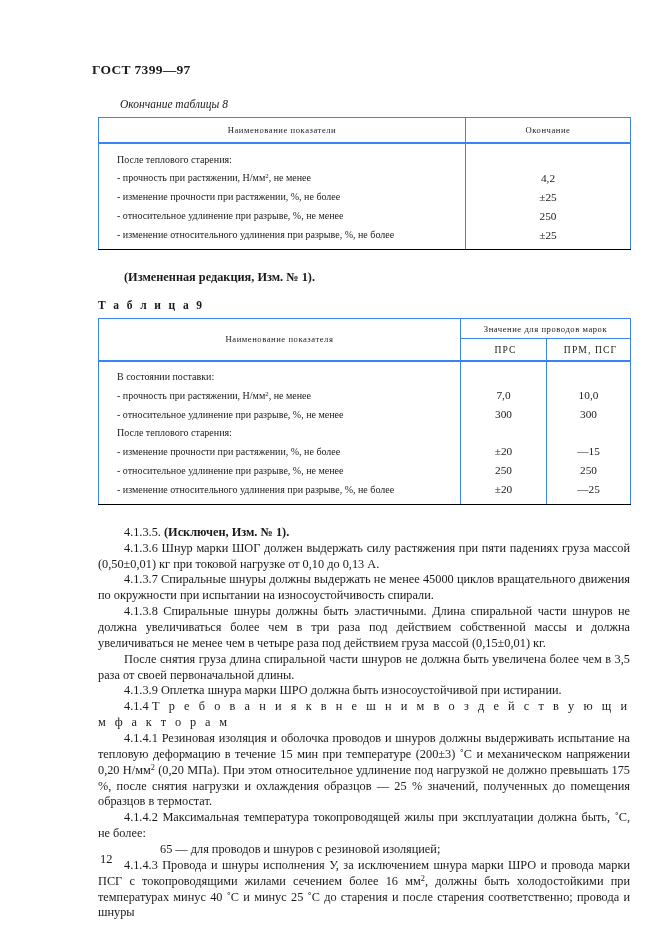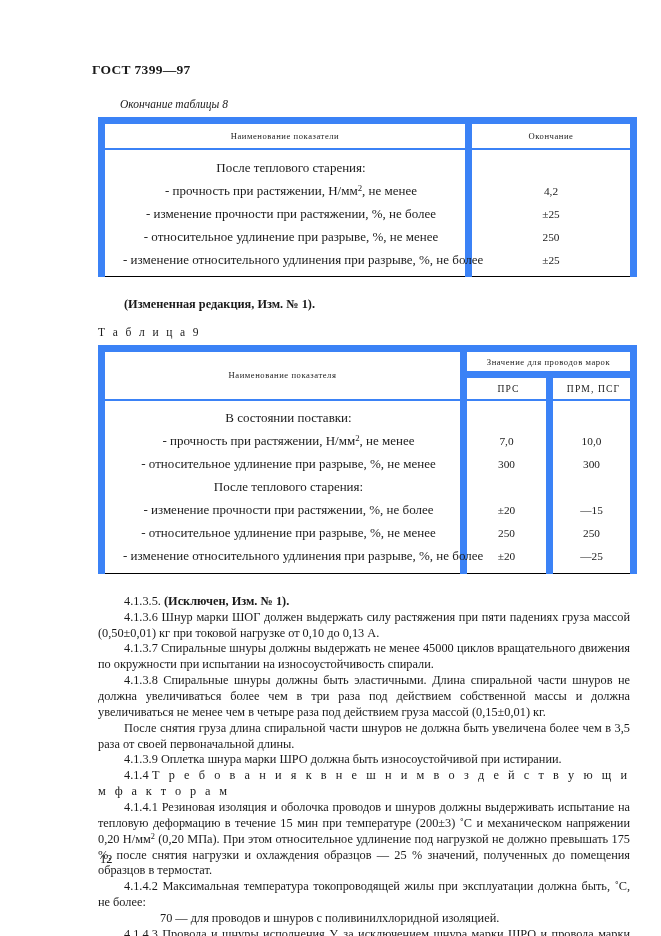--- a/index.html
+++ b/index.html
@@ -50,31 +50,32 @@
     font-style: italic;
     font-size: 11.5px;
     margin: 0 0 7px 0;
     padding-left: 22px;
   }
   .table-caption.spaced {
     font-style: normal;
     letter-spacing: 2.4px;
     padding-left: 0;
     font-size: 11.5px;
+    font-weight: bold;
   }
 
   
   table.gost {
     border-collapse: collapse;
     width: 532px;
     table-layout: fixed;
     font-size: 11.5px;
   }
   table.gost td, table.gost th {
-    border: 7px solid #3b82f6;
+    border: 1px solid #3b82f6;
     padding: 0;
     font-weight: normal;
     vertical-align: middle;
   }
   table.gost .hdr {
     text-align: center;
     font-size: 8.6px;
     letter-spacing: 0.55px;
     padding: 7px 4px;
     border-bottom-width: 2px;
@@ -90,25 +91,25 @@
     text-align: center;
     font-size: 9.6px;
     letter-spacing: 1.1px;
     padding: 5px 4px 5px 8px;
     border-bottom-width: 2px;
   }
   table.gost .namecol {
     border-bottom-width: 2px;
   }
   table.gost .body-label {
-    text-align: center;
+    text-align: left;
     padding: 3.5px 6px 3.5px 18px;
     border-top: none;
     border-bottom: none;
-    font-size: 13px;
+    font-size: 10px;
     white-space: nowrap;
   }
   table.gost .body-val {
     text-align: center;
     padding: 3.5px 4px;
     border-top: none;
     border-bottom: none;
     font-size: 11.3px;
   }
   table.gost tr.first-body td { border-top: none; }
@@ -284,21 +285,21 @@
       <p>После снятия груза длина спиральной части шнуров не должна быть увеличена более чем в 3,5 раза от своей первоначальной длины.</p>
 
       <p>4.1.3.9 Оплетка шнура марки ШРО должна быть износоустойчивой при истирании.</p>
 
       <p><span>4.1.4 </span><span class="spaced-head">Т р е б о в а н и я   к   в н е ш н и м   в о з д е й с т в у ю щ и м   ф а к т о р а м</span></p>
 
       <p><span>4.1.4.1 Резиновая изоляция и оболочка проводов и шнуров должны выдерживать испытание на тепловую деформацию в течение 15 мин при температуре (200±3) ˚С и механическом напряжении 0,20 Н/мм</span><sup>2</sup><span> (0,20 МПа).  При этом относительное  удлинение под нагрузкой не должно превышать 175 %, после снятия нагрузки и охлаждения образцов — 25 % значений, полученных до помещения образцов в термостат.</span></p>
 
       <p>4.1.4.2 Максимальная температура токопроводящей жилы при эксплуатации должна быть, ˚С, не более:</p>
 
-      <p class="hang">70 — для проводов и шнуров с поливинилхлоридной изоляцией.</p>
+      <p class="hang">65 — для проводов и шнуров с резиновой изоляцией;</p>
 
       <p><span>4.1.4.3 Провода и шнуры исполнения У, за исключением шнура марки ШРО и провода марки ПСГ с токопроводящими жилами сечением более 16 мм</span><sup>2</sup><span>, должны быть холодостойкими при температурах минус 40 ˚С и минус 25 ˚С до старения и после старения соответственно; провода и шнуры</span></p>
 
     </div>
   </div>
 
   <div class="page-number">12</div>
 
 </div>
 

